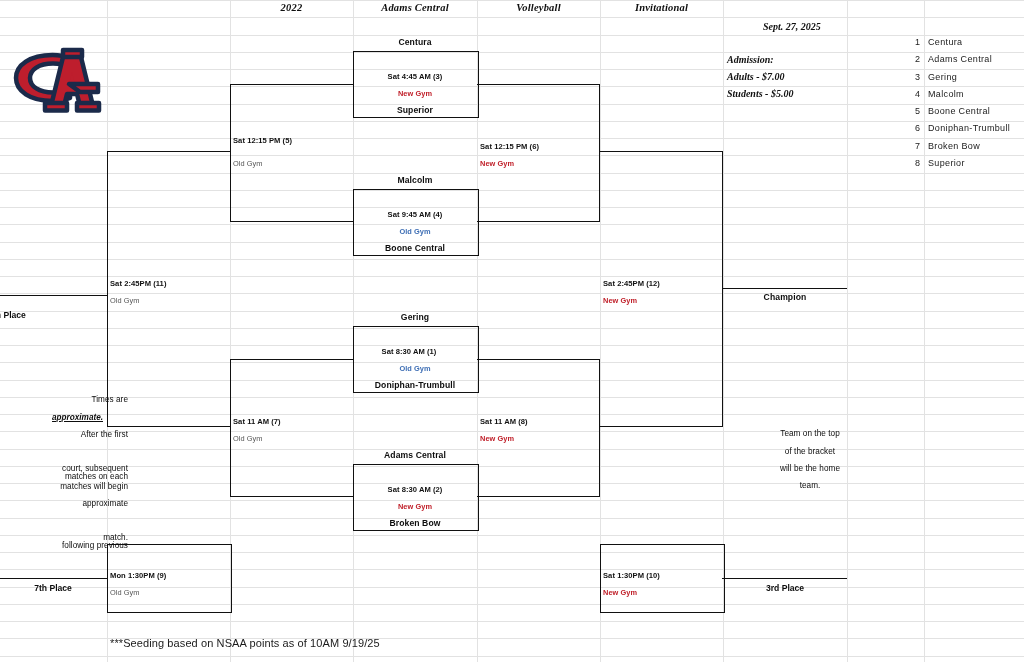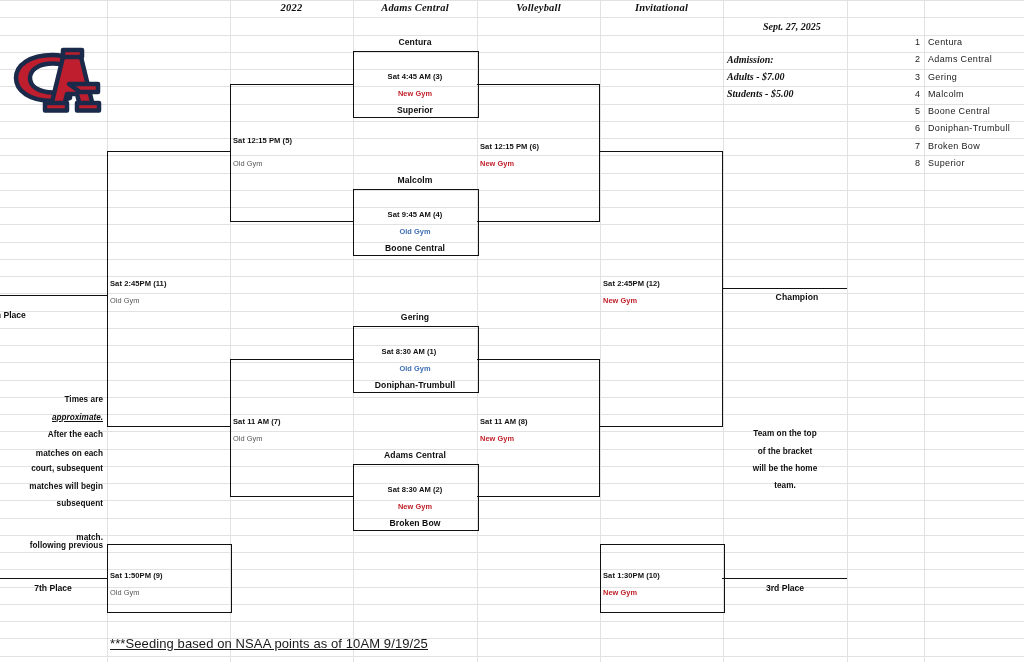--- a/index.html
+++ b/index.html
@@ -22,25 +22,25 @@
   .info-txt{font-family:"Liberation Serif",serif;font-style:italic;font-weight:bold;
             font-size:10px;color:#101010;}
   .seed-num{font-size:9px;color:#222;}
   .seed-name{font-size:9px;color:#222;letter-spacing:.35px;}
 
   .team{font-size:8.6px;font-weight:bold;color:#0d0d0d;letter-spacing:.1px;}
   .gametime{font-size:7.6px;font-weight:bold;color:#111;letter-spacing:.05px;}
   .gym-red{font-size:7.4px;font-weight:bold;color:#c0202a;letter-spacing:.05px;}
   .gym-blue{font-size:7.4px;font-weight:bold;color:#3f6fb5;letter-spacing:.05px;}
   .gym-gray{font-size:7.4px;color:#545454;letter-spacing:.05px;}
-  .note{font-size:8.2px;font-weight:bold;color:#0d0d0d;letter-spacing:.05px;}
+  .note{font-size:8.2px;font-weight:normal;color:#0d0d0d;letter-spacing:.05px;padding-left:25px;}
   .note-it{font-size:8.2px;font-weight:bold;font-style:italic;
            text-decoration:underline;color:#0d0d0d;}
   .place{font-size:8.6px;font-weight:bold;color:#0d0d0d;}
-  .foot{font-size:13px;color:#1a1a1a;letter-spacing:.1px;text-decoration:underline;}
+  .foot{font-size:11px;color:#1a1a1a;letter-spacing:.1px;}
 
   
   .bl-h{position:absolute;height:0;border-top:1.8px solid #111;}
   .bl-v{position:absolute;width:0;border-left:1.8px solid #111;}
   .bbox{position:absolute;border:1.8px solid #111;background:transparent;}
 
   
   #logo{position:absolute;left:5px;top:36px;width:100px;height:80px;}
 </style>
 </head>
@@ -205,45 +205,45 @@
   <div class="cell c-left gametime" style="left:110px;top:275px;width:118px;height:17px;">Sat 2:45PM   (11)</div>
   <div class="cell c-left gym-gray" style="left:110px;top:292px;width:118px;height:17px;">Old Gym</div>
 
   <div class="bl-h" style="left:600px;top:151px;width:123px;"></div>
   <div class="bl-v" style="left:722px;top:151px;height:275px;"></div>
   <div class="bl-h" style="left:600px;top:426px;width:123px;"></div>
   <div class="cell c-left gametime" style="left:603px;top:275px;width:118px;height:17px;">Sat 2:45PM   (12)</div>
   <div class="cell c-left gym-red" style="left:603px;top:292px;width:118px;height:17px;">New Gym</div>
 
   <div class="bl-h" style="left:722px;top:288px;width:125px;"></div>
-  <div class="cell c-center team" style="left:723px;top:289px;width:124px;height:17px;margin-left:12px;">Champion</div>
+  <div class="cell c-center team" style="left:723px;top:289px;width:124px;height:17px;">Champion</div>
 
   <div class="bbox" style="left:107px;top:544px;width:123px;height:67px;"></div>
-  <div class="cell c-left gametime" style="left:110px;top:567px;width:118px;height:17px;">Sat 1:50PM   (9)</div>
+  <div class="cell c-left gametime" style="left:110px;top:567px;width:118px;height:17px;">Mon 1:30PM   (9)</div>
   <div class="cell c-left gym-gray" style="left:110px;top:584px;width:118px;height:17px;">Old Gym</div>
   <div class="bl-h" style="left:0px;top:578px;width:107px;"></div>
   <div class="cell c-center place" style="left:0px;top:580px;width:106px;height:17px;">7th Place</div>
 
   <div class="bbox" style="left:600px;top:544px;width:123px;height:67px;"></div>
   <div class="cell c-left gametime" style="left:603px;top:567px;width:118px;height:17px;">Sat 1:30PM   (10)</div>
   <div class="cell c-left gym-red" style="left:603px;top:584px;width:118px;height:17px;">New Gym</div>
   <div class="bl-h" style="left:722px;top:578px;width:125px;"></div>
   <div class="cell c-center place" style="left:723px;top:580px;width:124px;height:17px;">3rd Place</div>
 
   <div class="bl-h" style="left:0px;top:295px;width:107px;"></div>
   <div class="cell c-center place" style="left:-46px;top:307px;width:106px;height:17px;">5th Place</div>
 
   <div id="left-note">
       <div class="cell c-right note" style="left: 0px; top: 392px; width: 103px; height: 17px;">Times are</div>
       <div class="cell c-right note-it" style="left: 0px; top: 409.25px; width: 103px; height: 17px;">approximate.</div>
-      <div class="cell c-right note" style="left: 0px; top: 426.5px; width: 103px; height: 17px;">After the each</div>
-      <div class="cell c-right note" style="left: 0px; top: 446px; width: 103px; height: 17px;">matches on each</div>
+      <div class="cell c-right note" style="left: 0px; top: 426.5px; width: 103px; height: 17px;">After the first</div>
+      <div class="cell c-right note" style="left: 0px; top: 469px; width: 103px; height: 17px;">matches on each</div>
       <div class="cell c-right note" style="left: 0px; top: 461px; width: 103px; height: 17px;">court, subsequent</div>
       <div class="cell c-right note" style="left: 0px; top: 478.25px; width: 103px; height: 17px;">matches will begin</div>
-      <div class="cell c-right note" style="left: 0px; top: 495.5px; width: 103px; height: 17px;">subsequent</div>
+      <div class="cell c-right note" style="left: 0px; top: 495.5px; width: 103px; height: 17px;">approximate</div>
       <div class="cell c-right note" style="left: 0px; top: 538px; width: 103px; height: 17px;">following previous</div>
       <div class="cell c-right note" style="left: 0px; top: 530px; width: 103px; height: 17px;">match.</div>
     </div>
 
   <div id="home-note">
       <div class="cell c-center note" style="left: 723px; top: 426px; width: 124px; height: 17px;">Team on the top</div>
       <div class="cell c-center note" style="left: 723px; top: 443.25px; width: 124px; height: 17px;">of the bracket</div>
       <div class="cell c-center note" style="left: 723px; top: 460.5px; width: 124px; height: 17px;">will be the home</div>
       <div class="cell c-center note" style="left: 723px; top: 477.75px; width: 124px; height: 17px;">team.</div>
     </div>

